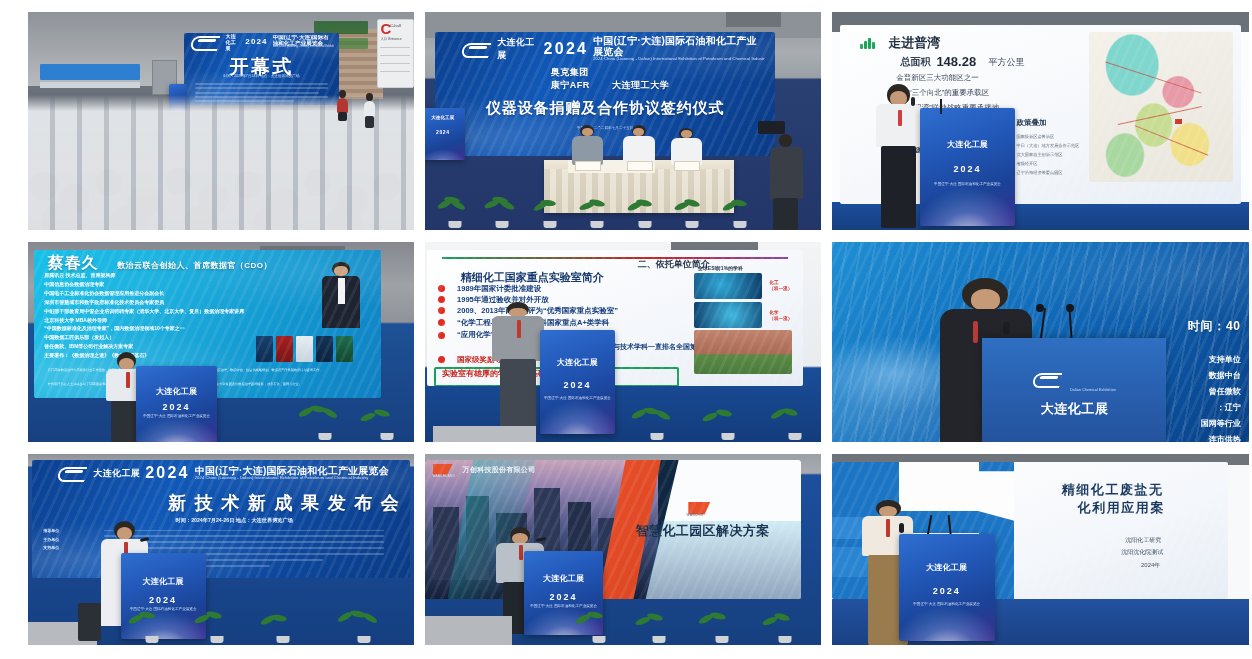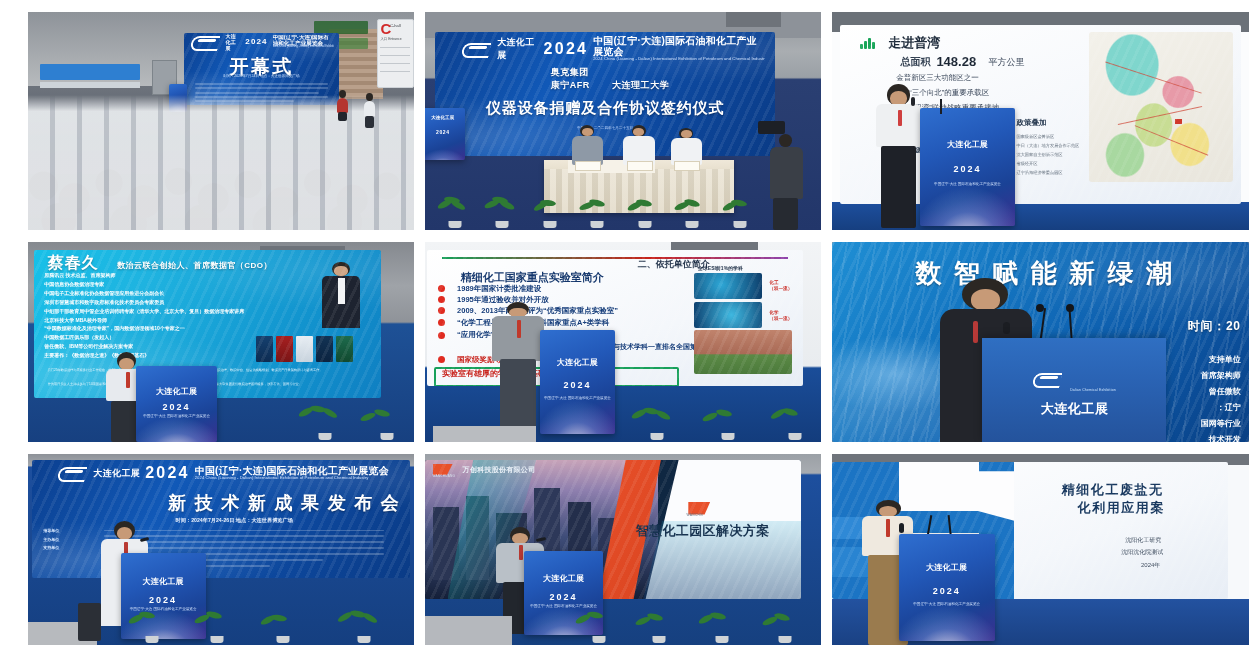--- a/index.html
+++ b/index.html
@@ -516,29 +516,28 @@
     <div class="ph">
       <div class="screen cyan" style="position:absolute;inset:0;
            background:linear-gradient(135deg,#1f8fd4 0%,#1579c4 28%,#0f63b2 55%,#0b4f9b 80%,#093f83 100%);">
         <div class="swoosh"></div>
       </div>
       <div style="position:absolute;inset:0;
            background:repeating-linear-gradient(100deg,rgba(255,255,255,.10) 0 2px,rgba(255,255,255,0) 2px 14px);"></div>
       <div style="position:absolute;left:-6%;bottom:14%;width:42%;height:40%;border-radius:50%;
            background:radial-gradient(ellipse,rgba(180,225,255,.45),rgba(180,225,255,0) 68%);"></div>
 
-      <span class="stxt" style="left:20%;top:7%;font-size:26px;letter-spacing:.1em;">数 智 赋 能 新 绿 潮</span>
-      <span class="stxt" style="right:2%;top:38%;font-size:12px;">时间：20</span>
+      <span class="stxt" style="right:2%;top:38%;font-size:12px;">时间：40</span>
 
       <span style="position:absolute;right:2%;top:56%;font-size:8px;font-weight:bold;color:#fff;white-space:nowrap;">支持单位</span>
-      <span style="position:absolute;right:2%;top:64%;font-size:8px;font-weight:bold;color:#fff;white-space:nowrap;">首席架构师</span>
+      <span style="position:absolute;right:2%;top:64%;font-size:8px;font-weight:bold;color:#fff;white-space:nowrap;">数据中台</span>
       <span style="position:absolute;right:2%;top:72%;font-size:8px;font-weight:bold;color:#fff;white-space:nowrap;">曾任微软</span>
       <span style="position:absolute;right:2%;top:80%;font-size:8px;font-weight:bold;color:#fff;white-space:nowrap;">：辽宁</span>
       <span style="position:absolute;right:2%;top:88%;font-size:8px;font-weight:bold;color:#fff;white-space:nowrap;">国网等行业</span>
-      <span style="position:absolute;right:2%;top:96%;font-size:8px;font-weight:bold;color:#fff;white-space:nowrap;">技术开发</span>
+      <span style="position:absolute;right:2%;top:96%;font-size:8px;font-weight:bold;color:#fff;white-space:nowrap;">连市供热</span>
 
       <div class="person" style="left:26%;top:18%;width:22%;height:82%;">
         <div class="head" style="left:24%;top:0;width:50%;height:20%;"></div>
         <div class="face" style="left:33%;top:7%;width:32%;height:13%;"></div>
         <div class="torso" style="left:0;top:19%;width:100%;height:81%;background:#23252b;border-radius:14px 14px 0 0;"></div>
         <div style="position:absolute;left:36%;top:26%;width:5px;height:22px;background:#b73a38;border-radius:2px;"></div>
       </div>
       <div style="position:absolute;left:41%;top:40%;width:7px;height:12px;background:#1b1d22;border-radius:4px;"></div>
       <div style="position:absolute;left:50%;top:33%;width:2px;height:22%;background:#15171b;transform:rotate(8deg);"></div>
       <div style="position:absolute;left:57%;top:33%;width:2px;height:22%;background:#15171b;transform:rotate(-4deg);"></div>

